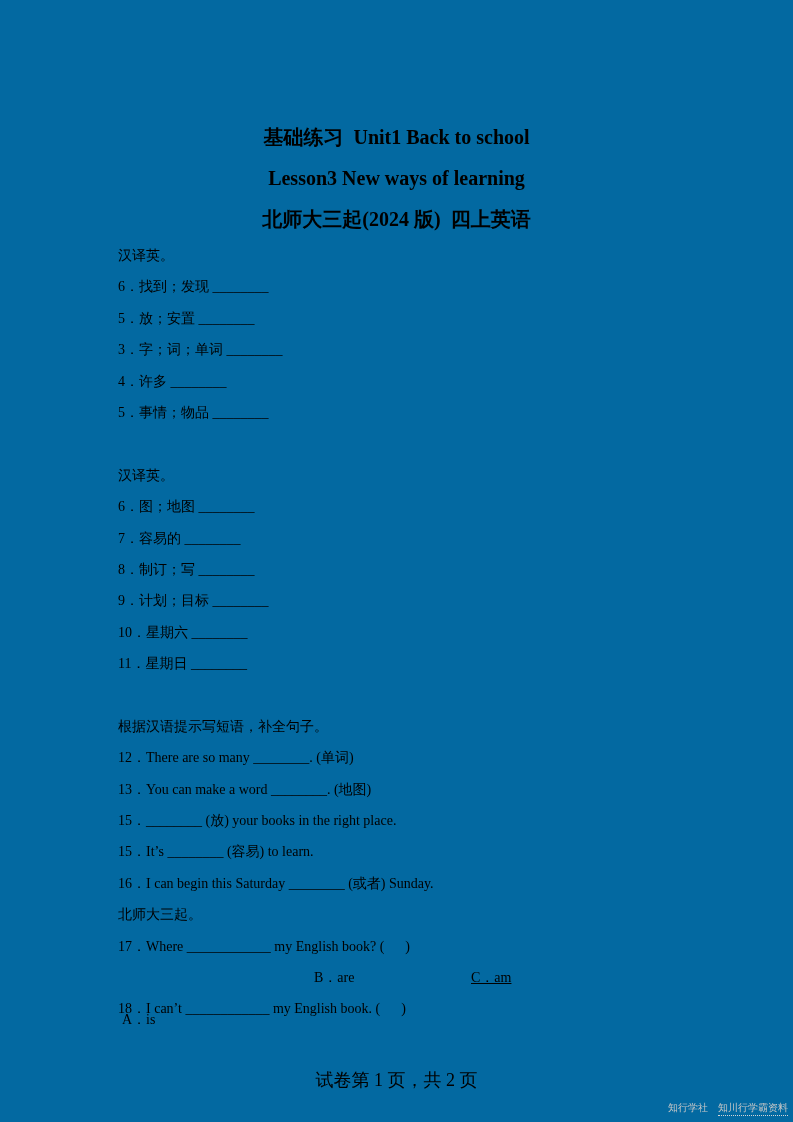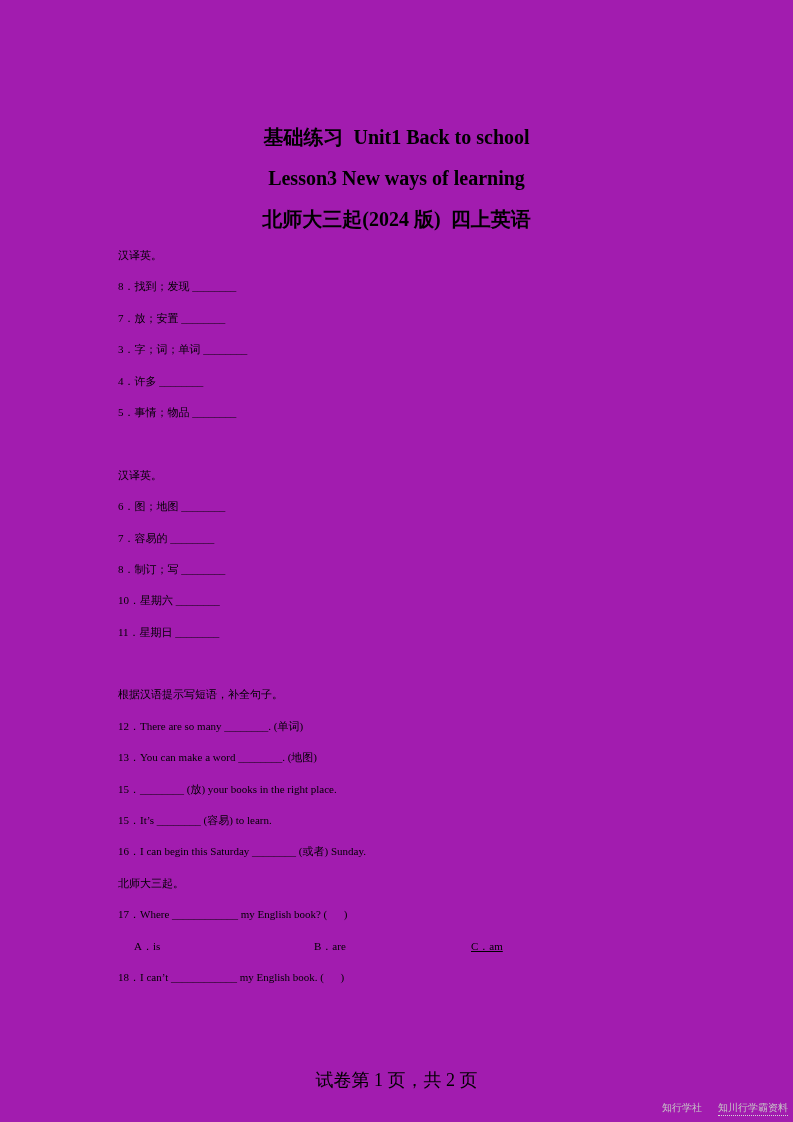--- a/index.html
+++ b/index.html
@@ -1,72 +1,72 @@
 <!DOCTYPE html>
 <html><head>
 <meta charset="utf-8">
 <style>
   html, body { margin: 0; padding: 0; background: #ffffff; }
   .page {
     position: relative;
     width: 793px;
     height: 1122px;
     margin: 0 auto;
-    background: #a21caf;
+    background: #0369a1;
     color: #000000;
     font-family: "Liberation Serif", "DejaVu Serif", serif;
     overflow: hidden;
   }
   .title-block {
     padding-top: 117px;
     text-align: center;
     font-weight: bold;
     font-size: 20px;
   }
   .title-block .tline {
     height: 41px;
     line-height: 41px;
     white-space: pre;
   }
   .content {
     margin-left: 118px;
     margin-right: 40px;
-    font-size: 11px;
+    font-size: 14px;
   }
   .content .line {
     height: 31.4px;
     line-height: 31.4px;
     white-space: pre;
   }
   .spacer { height: 31.4px; }
   .options-row { position: relative; }
   .options-row .opt {
     position: absolute;
     top: 0;
     white-space: pre;
   }
-  .opt-a { left: 16px; }
+  .opt-a { left: 4px; margin-top: 42px; }
   .opt-b { left: 196px; }
   .opt-c { left: 353px; text-decoration: underline; }
   .footer {
     position: absolute;
     top: 1070px;
     left: 0;
     width: 100%;
     text-align: center;
     font-size: 18px;
     line-height: 20px;
     white-space: pre;
   }
   .watermark {
     position: absolute;
     right: 5px;
     top: 1101px;
     display: flex;
-    gap: 16px;
+    gap: 10px;
     font-family: "Liberation Sans", "DejaVu Sans", sans-serif;
     font-size: 10px;
     line-height: 14px;
     color: #c7c7c7;
   }
   .watermark .wm-right { border-bottom: 1px dotted #d6d6d6; text-align: right; }
 </style>
 </head>
 <body>
 
@@ -74,32 +74,33 @@
 
   <div class="title-block">
     <div class="tline">基础练习  Unit1 Back to school</div>
     <div class="tline">Lesson3 New ways of learning</div>
     <div class="tline">北师大三起(2024 版)  四上英语</div>
   </div>
 
   <div class="content">
 
     <div class="line">汉译英。</div>
-    <div class="line">8．找到；发现 ________</div>
-    <div class="line">7．放；安置 ________</div>
+    <div class="line">6．找到；发现 ________</div>
+    <div class="line">5．放；安置 ________</div>
     <div class="line">3．字；词；单词 ________</div>
     <div class="line">4．许多 ________</div>
     <div class="line">5．事情；物品 ________</div>
 
     <div class="line spacer"></div>
 
     <div class="line">汉译英。</div>
     <div class="line">6．图；地图 ________</div>
     <div class="line">7．容易的 ________</div>
     <div class="line">8．制订；写 ________</div>
+    <div class="line">9．计划；目标 ________</div>
     <div class="line">10．星期六 ________</div>
     <div class="line">11．星期日 ________</div>
 
     <div class="line spacer"></div>
 
     <div class="line">根据汉语提示写短语，补全句子。</div>
     <div class="line">12．There are so many ________. (单词)</div>
     <div class="line">13．You can make a word ________. (地图)</div>
     <div class="line">15．________ (放) your books in the right place.</div>
     <div class="line">15．It’s ________ (容易) to learn.</div>

